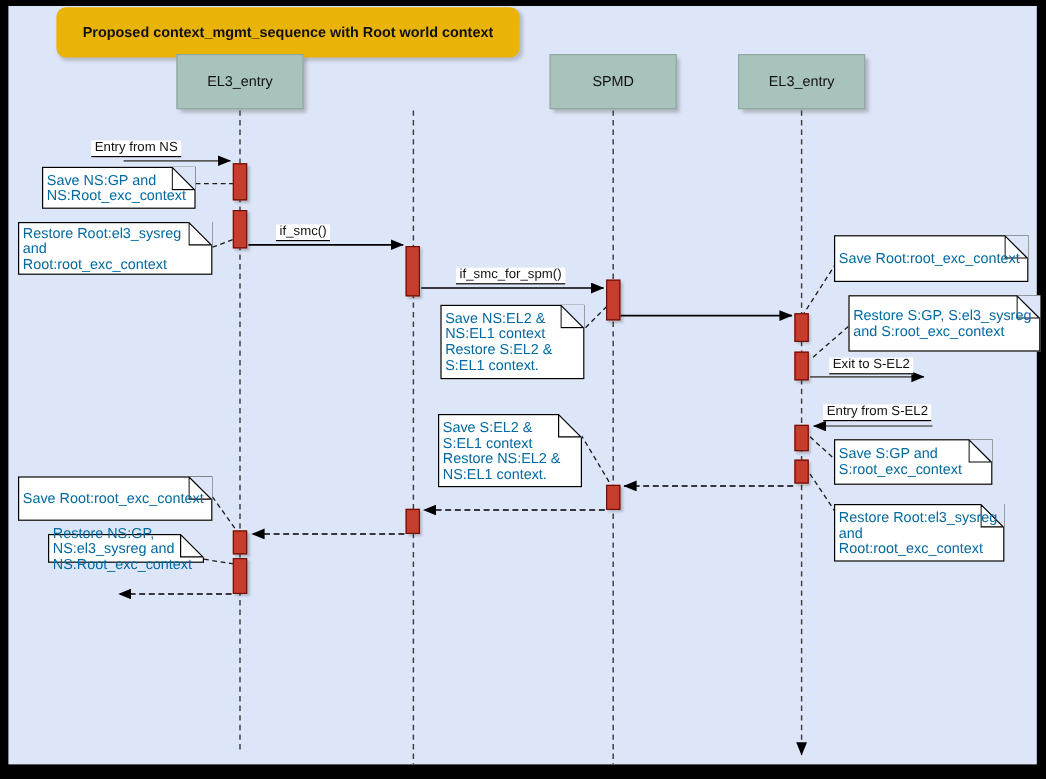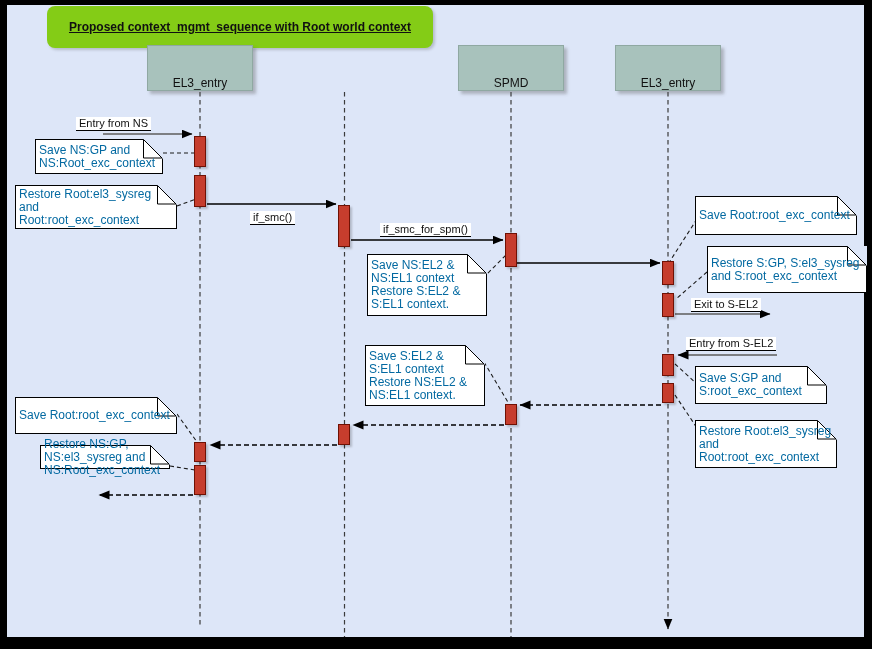--- a/index.html
+++ b/index.html
@@ -5,25 +5,25 @@
   html,body{margin:0;padding:0;background:#000;}
   #root{position:relative;width:872px;height:649px;background:#000;overflow:hidden;
         font-family:"Liberation Sans", sans-serif;}
   #canvas{position:absolute;left:7px;top:5px;width:857px;height:632px;background:#dde6f8;}
   #lines{position:absolute;left:0;top:0;width:872px;height:649px;pointer-events:none;}
   .lifeline{stroke:#3b3b3b;stroke-width:1.2;stroke-dasharray:4.5 3.5;fill:none;}
   .msg{stroke:#000;stroke-width:1.4;fill:none;}
   .gray{stroke:#5c5c5c;}
   .ret{stroke:#000;stroke-width:1.3;stroke-dasharray:5 3;fill:none;}
   .conn{stroke:#1a1a1a;stroke-width:1.1;stroke-dasharray:4 3;fill:none;}
-  .title{position:absolute;left:47px;top:6px;width:386px;height:42px;background:#84cc16;
+  .title{position:absolute;left:47px;top:6px;width:386px;height:42px;background:#eab308;
          border-radius:8px;display:flex;align-items:center;justify-content:center;
-         font-size:12px;font-weight:bold;color:#111;box-shadow:2px 2px 3px rgba(0,0,0,0.18);text-decoration:underline;}
+         font-size:12px;font-weight:bold;color:#111;box-shadow:2px 2px 3px rgba(0,0,0,0.18);}
   .participant{position:absolute;top:45px;height:46px;background:#a8c2bc;border:1px solid #8fa8a2;
-         display:flex;align-items:flex-end;justify-content:center;font-size:12px;color:#111;
+         display:flex;align-items:center;justify-content:center;font-size:12px;color:#111;
          box-shadow:3px 3px 3px rgba(80,80,80,0.35);box-sizing:border-box;}
   .bar{position:absolute;width:12px;background:#c63d2d;border:1px solid #6f1104;
        box-sizing:border-box;box-shadow:2px 2px 2px rgba(0,0,0,0.2);}
   .mlabel{position:absolute;background:#fff;border-bottom:1px solid #000;
           font-size:11px;color:#111;padding:0 3px 1px 3px;white-space:nowrap;}
   .note{position:absolute;background:#fff;border:1px solid #000;box-sizing:border-box;}
   .fold{position:absolute;top:-1px;right:-1px;}
   .note-text{position:absolute;left:0;top:0;right:0;bottom:0;display:flex;align-items:center;
              padding-left:3px;font-size:12px;line-height:13px;color:#0369a1;white-space:pre-line;}
 </style>
@@ -88,21 +88,21 @@
   <div class="bar" style="left:338px;top:205px;height:42px;"></div>
   <div class="bar" style="left:338px;top:424px;height:21px;"></div>
   <div class="bar" style="left:505px;top:233px;height:34px;"></div>
   <div class="bar" style="left:505px;top:404px;height:21px;"></div>
   <div class="bar" style="left:662px;top:261px;height:24px;"></div>
   <div class="bar" style="left:662px;top:293px;height:24px;"></div>
   <div class="bar" style="left:662px;top:354px;height:22px;"></div>
   <div class="bar" style="left:662px;top:383px;height:20px;"></div>
 
   <div class="mlabel" style="left:76px;top:117px;">Entry from NS</div>
-  <div class="mlabel" style="left:250px;top:187px;margin-top:24px;">if_smc()</div>
+  <div class="mlabel" style="left:230px;top:187px;">if_smc()</div>
   <div class="mlabel" style="left:380px;top:223px;">if_smc_for_spm()</div>
   <div class="mlabel" style="left:691px;top:298px;">Exit to S-EL2</div>
   <div class="mlabel" style="left:686px;top:337px;">Entry from S-EL2</div>
 
   <div class="note" style="left:35px;top:139px;width:128px;height:35px;">
     <svg class="fold" width="20" height="20" viewBox="0 0 20 20">
         <path d="M0 0 H20 V20 Z" fill="#dde6f8"></path>
         <path d="M0.5 0.5 L19 19 H0.5 Z" fill="#fff" stroke="#000"></path>
       </svg>
     <div class="note-text">Save NS:GP and

